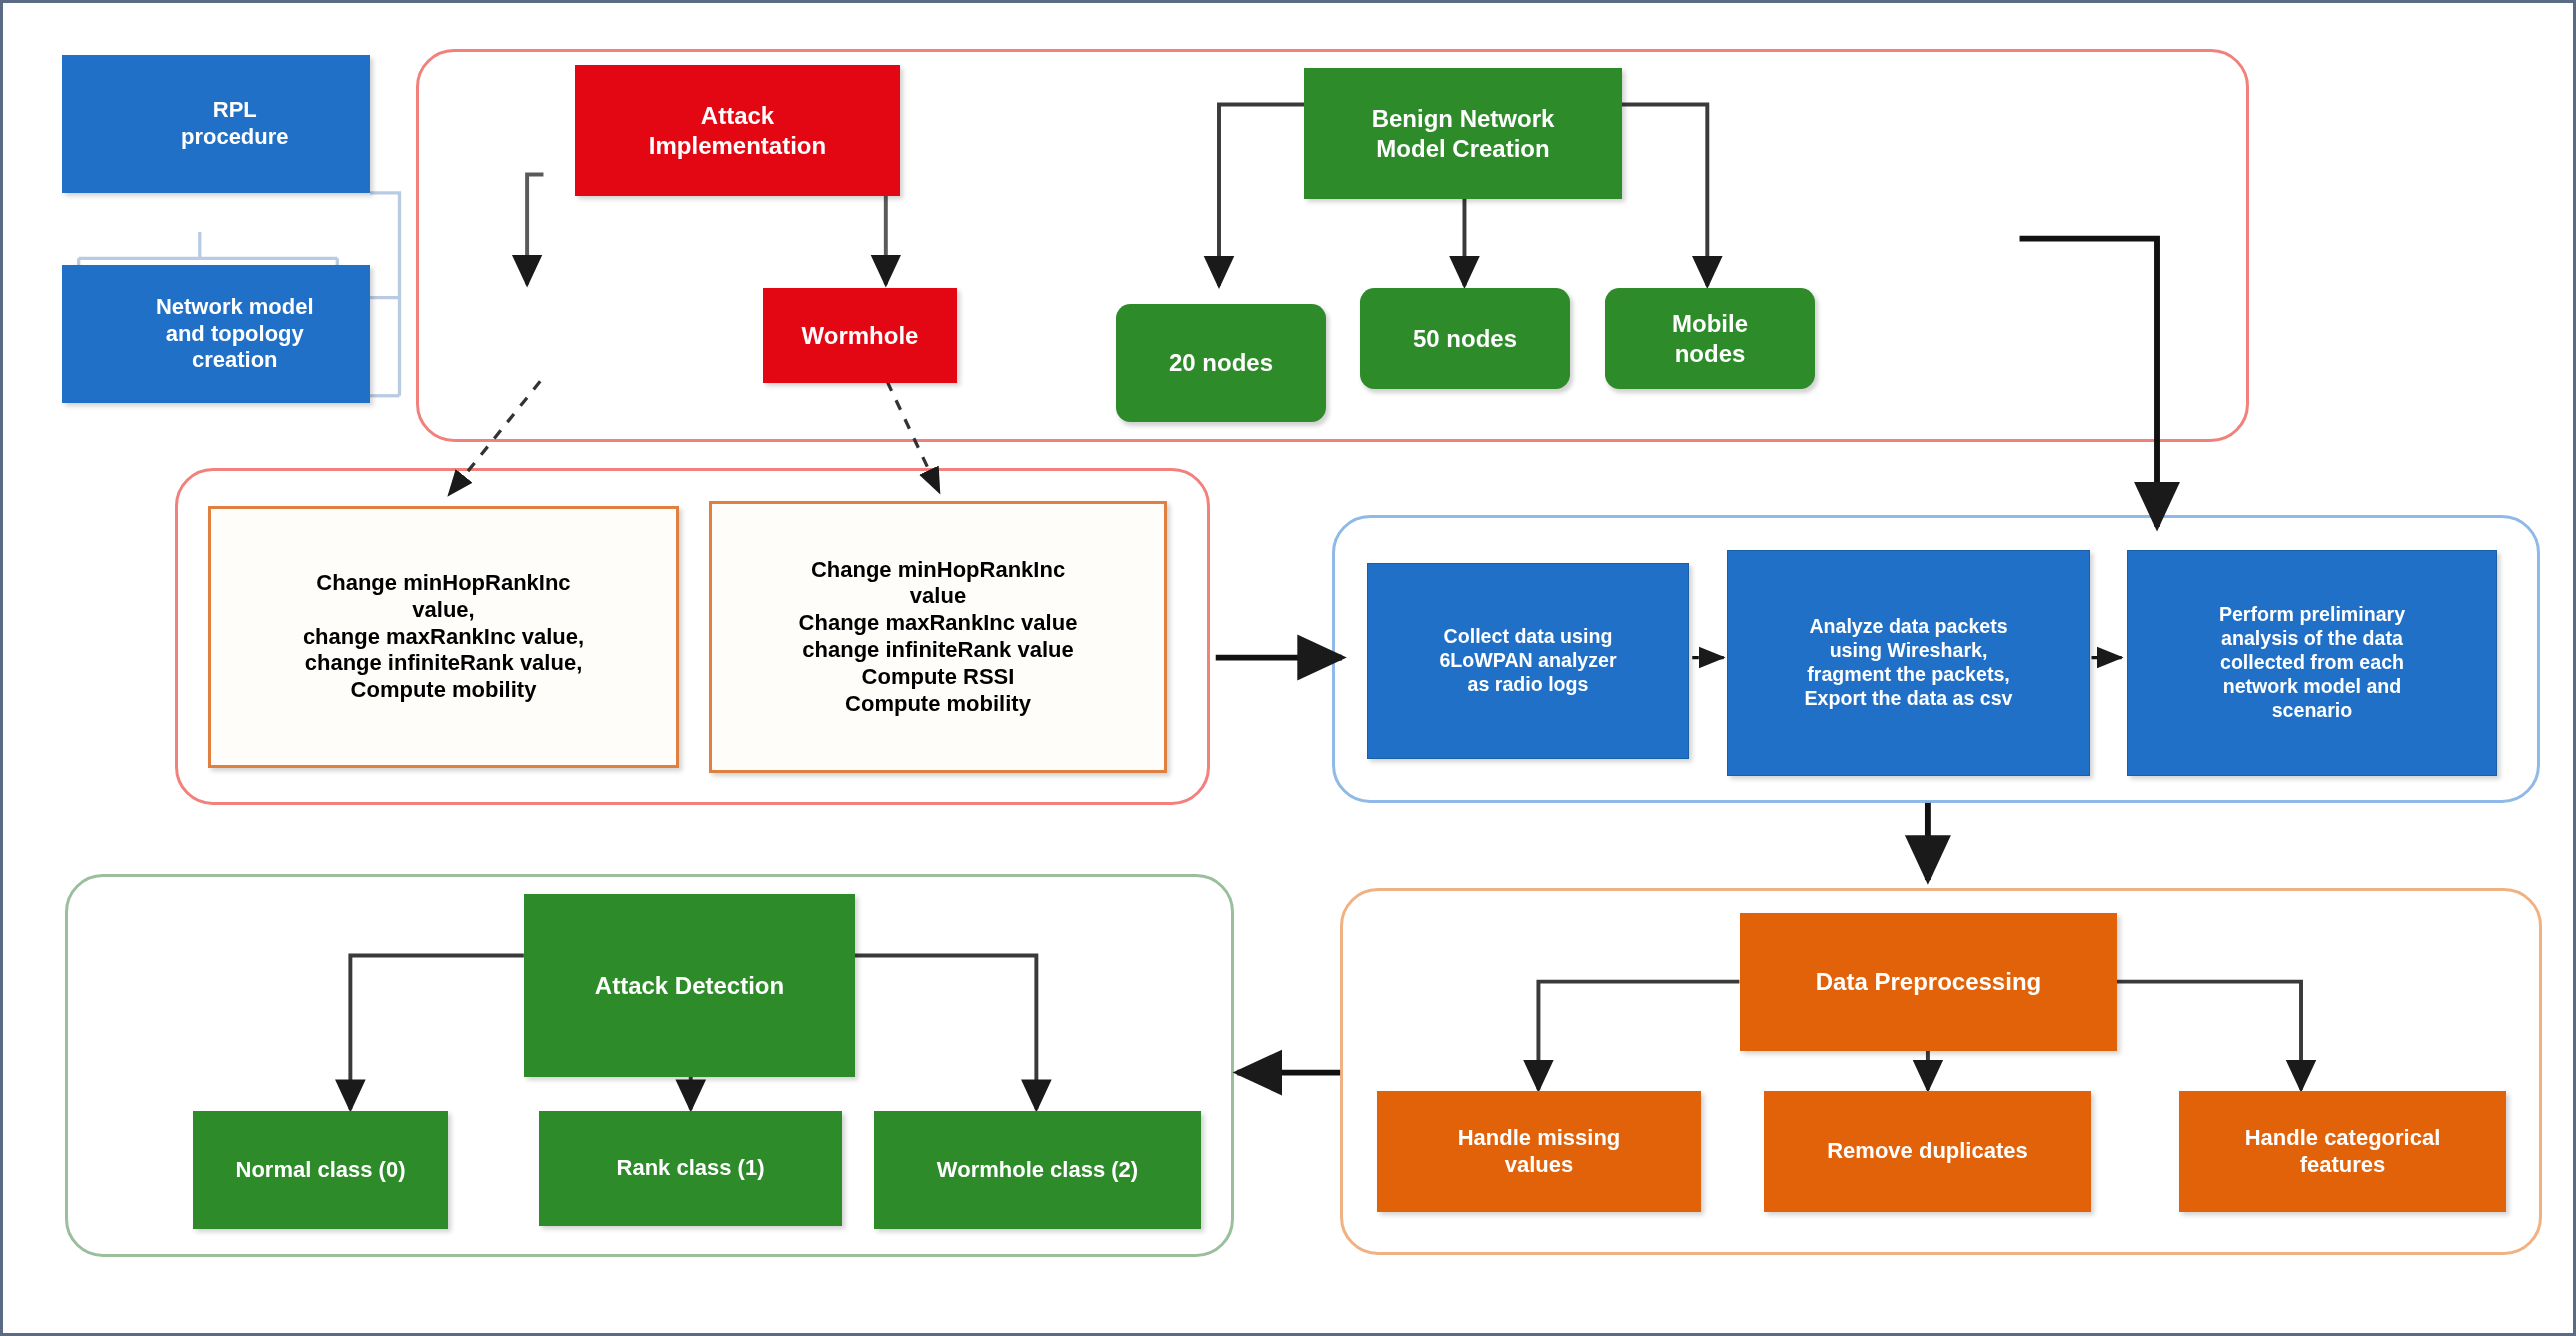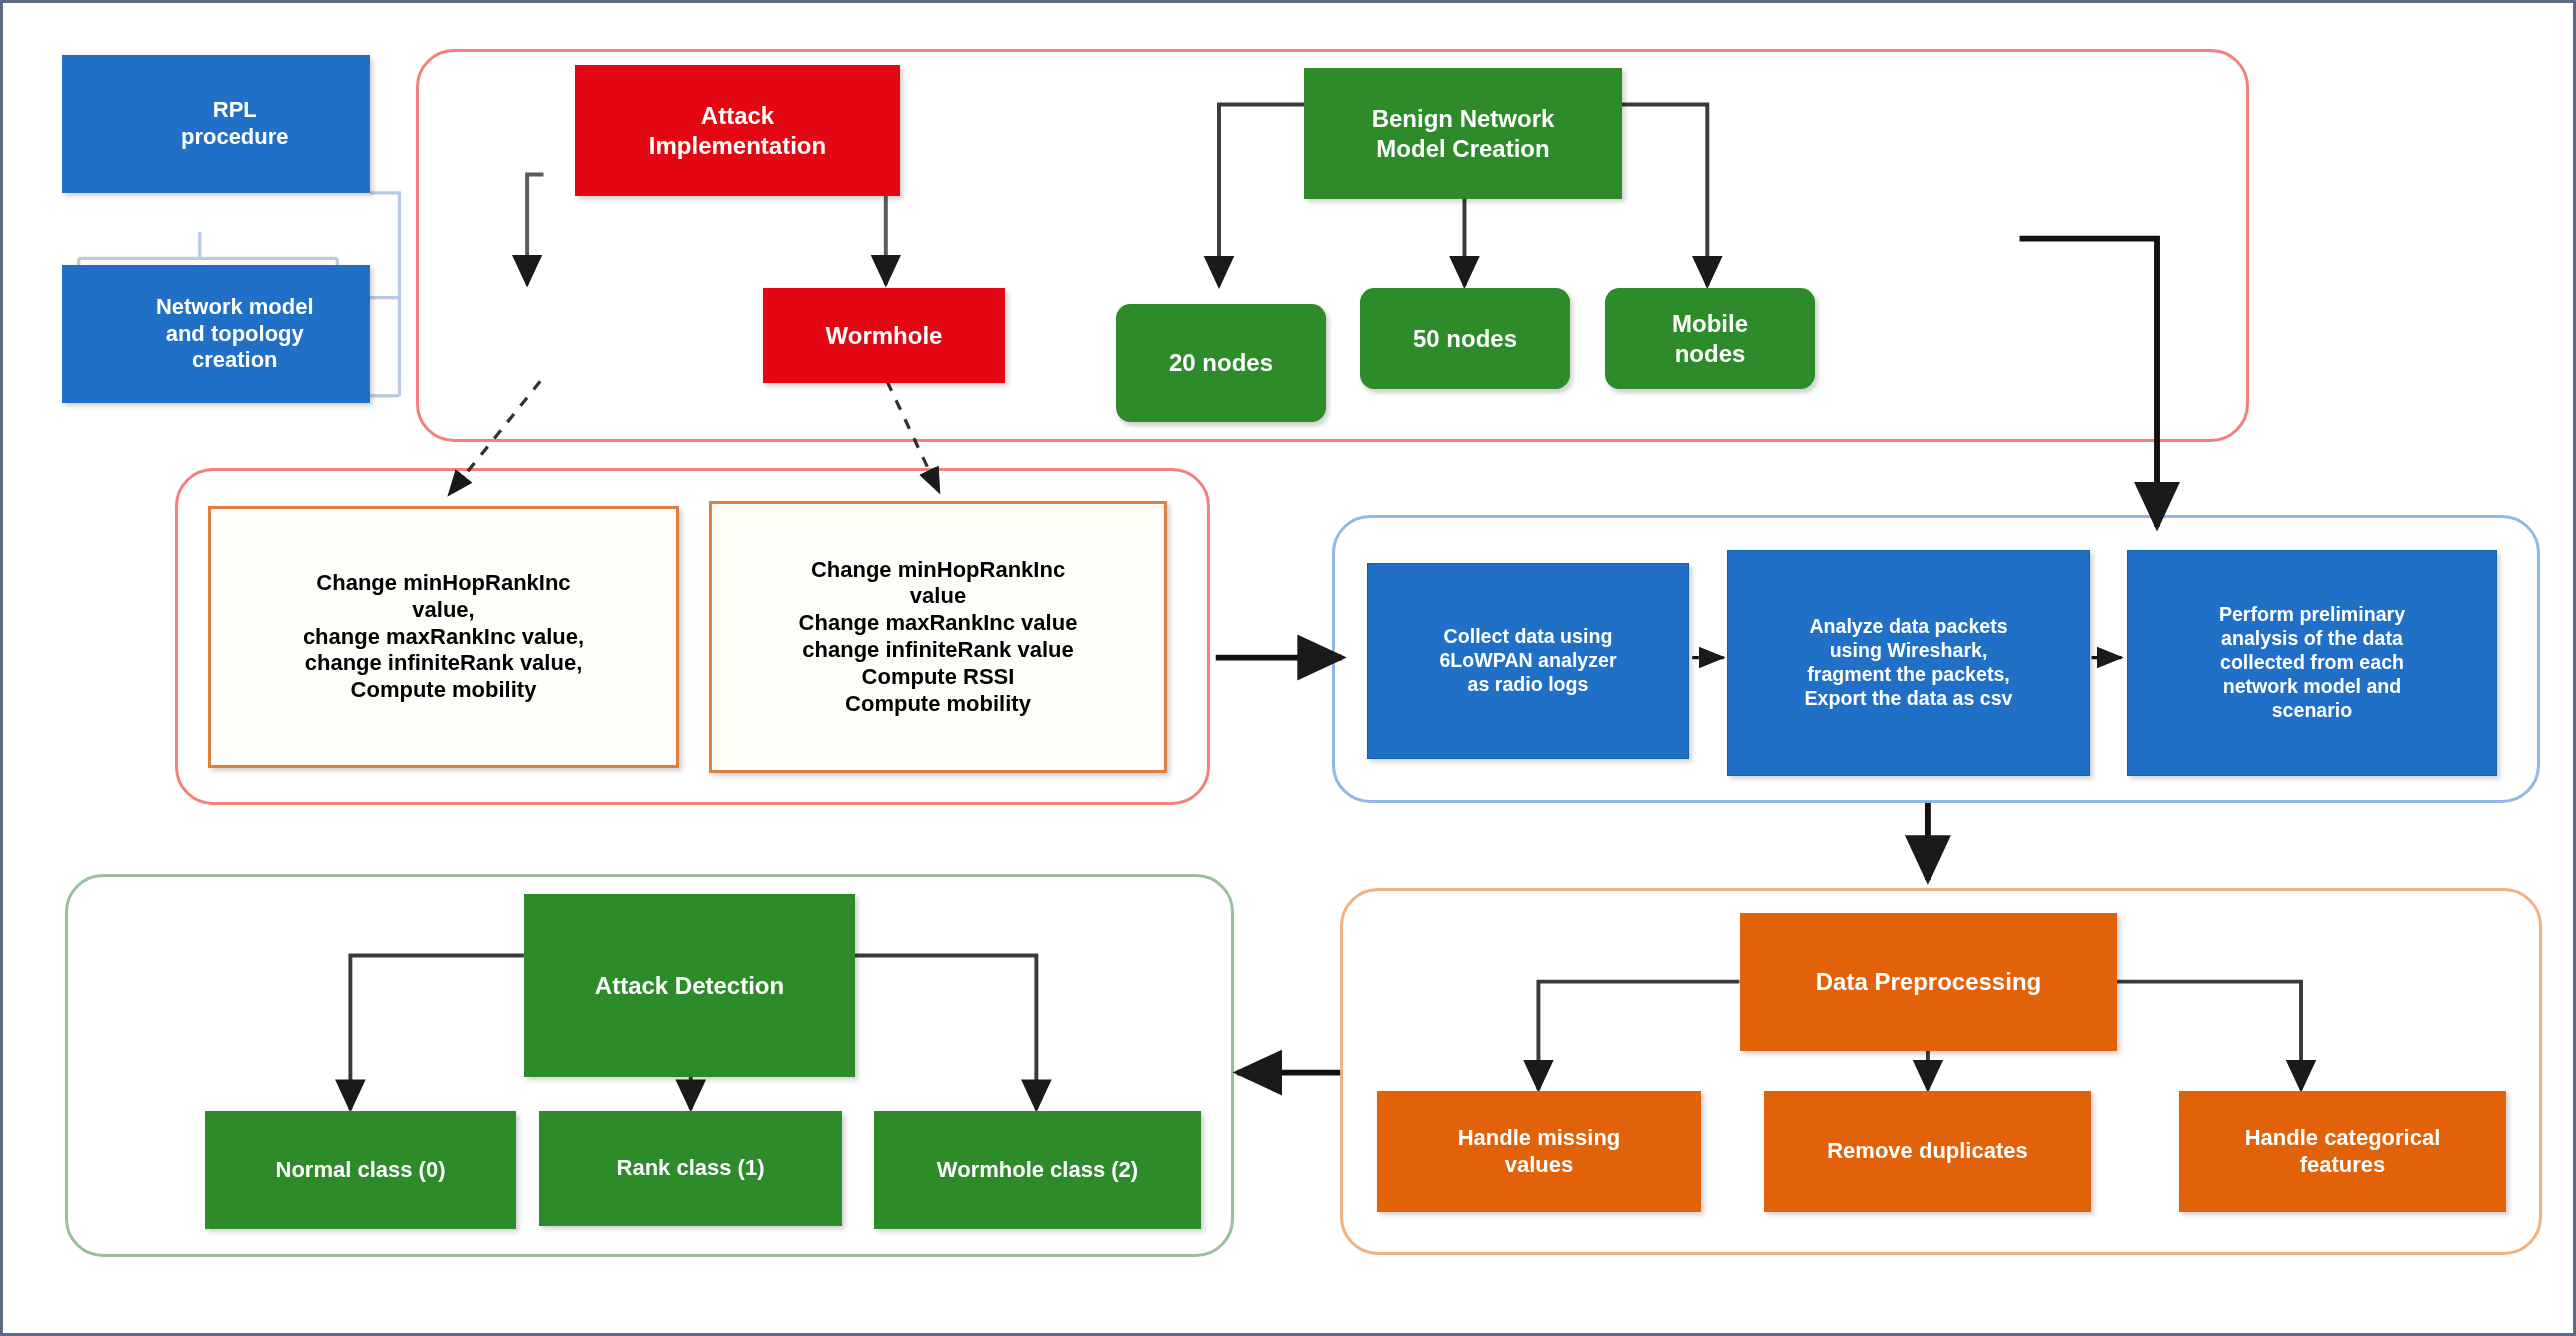--- a/index.html
+++ b/index.html
@@ -128,21 +128,21 @@
 procedure</div>
 
   <div class="box blue fs-md sh" style="left:59px; top:262px; width:308px; height:138px;">Network model
 and topology
 creation</div>
 
   <div class="box red fs-lg sh" style="left:540px; top:62px; width:325px; height:131px;">Attack
 Implementation</div>
 
 
-  <div class="box red fs-lg sh" style="left:728px; top:285px; width:242px; height:95px;">Wormhole</div>
+  <div class="box red fs-lg sh" style="left:728px; top:285px; width:194px; height:95px;">Wormhole</div>
 
   <div class="box green fs-lg sh" style="left:1301px; top:65px; width:318px; height:131px;">Benign Network
 Model Creation</div>
 
   <div class="box greenR fs-lg sh" style="left:1113px; top:301px; width:210px; height:118px;">20 nodes</div>
 
   <div class="box greenR fs-lg sh" style="left:1357px; top:285px; width:210px; height:101px;">50 nodes</div>
 
   <div class="box greenR fs-lg sh" style="left:1602px; top:285px; width:210px; height:101px;">Mobile
 nodes</div>
@@ -180,20 +180,20 @@
   <div class="box orange fs-md sh" style="left:1374px; top:1088px; width:324px; height:121px;">Handle missing
 values</div>
 
   <div class="box orange fs-md sh" style="left:1761px; top:1088px; width:327px; height:121px;">Remove duplicates</div>
 
   <div class="box orange fs-md sh" style="left:2136px; top:1088px; width:327px; height:121px;margin-left:40px;">Handle categorical
 features</div>
 
   <div class="box green fs-lg sh" style="left:521px; top:891px; width:331px; height:183px;">Attack Detection</div>
 
-  <div class="box green fs-md sh" style="left:190px; top:1108px; width:311px; height:118px;margin-left:12px;">Normal class (0)</div>
+  <div class="box green fs-md sh" style="left:190px; top:1108px; width:255px; height:118px;">Normal class (0)</div>
 
   <div class="box green fs-md sh" style="left:536px; top:1108px; width:303px; height:115px;">Rank class (1)</div>
 
   <div class="box green fs-md sh" style="left:871px; top:1108px; width:327px; height:118px;">Wormhole class (2)</div>
 
 </div>
 
 
 </body></html>

